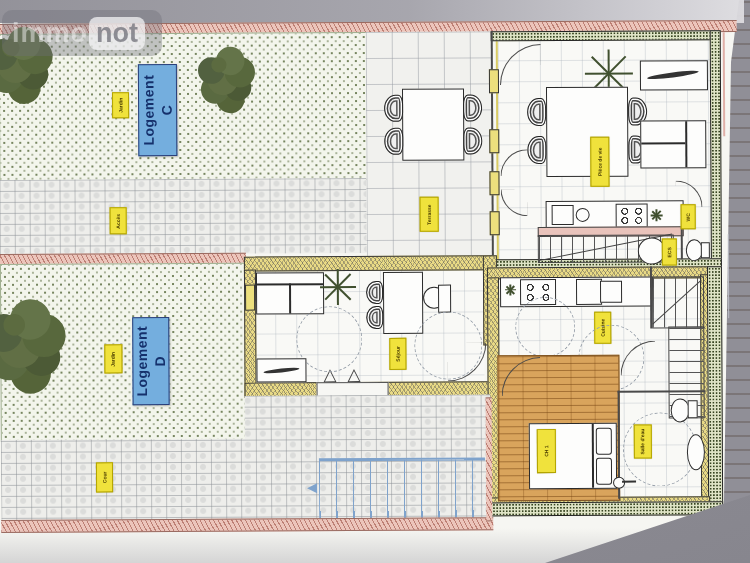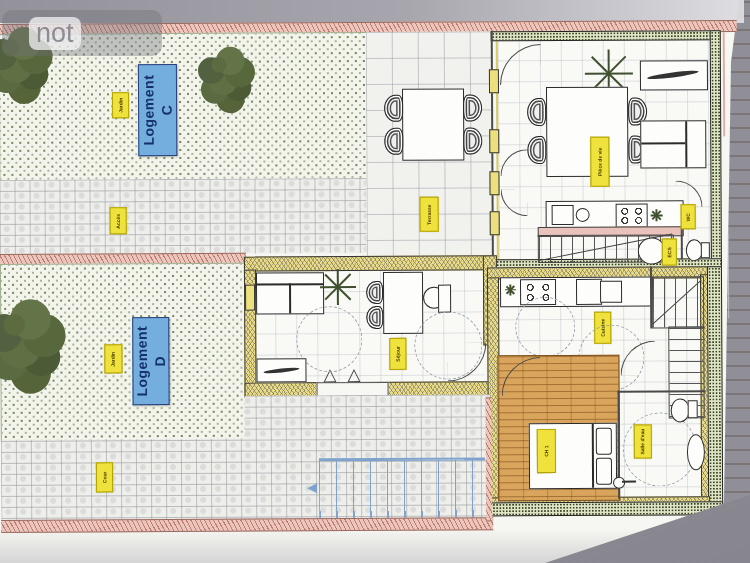--- a/index.html
+++ b/index.html
@@ -113,21 +113,21 @@
   .ramp{background-image:repeating-linear-gradient(90deg,var(--ramp) 0 1.3px,transparent 1.3px 17px);
     border-top:2px solid var(--ramp);box-shadow:0 3px 0 -2px var(--ramp) inset;}
   .ramp-arrow{width:0;height:0;border-top:5px solid transparent;border-bottom:5px solid transparent;
     border-right:10px solid var(--ramp);}
 
   
   .wm{left:2px;top:10px;width:160px;height:46px;border-radius:10px;
     background:rgba(110,110,120,.38);display:flex;align-items:center;justify-content:flex-start;
     padding-left:10px;box-sizing:border-box;}
   .wm .immo{font-size:27px;font-weight:bold;color:rgba(255,255,255,.45);letter-spacing:1px;}
-  .wm .not{margin-left:17px;font-size:27px;font-weight:normal;color:rgba(125,125,133,.85);
+  .wm .not{margin-left:1px;font-size:27px;font-weight:bold;color:rgba(125,125,133,.85);
     background:rgba(248,248,250,.72);border-radius:8px;padding:1px 7px;}
 
   .triangle{color:#444;font-size:17px;line-height:1;}
   .toilet-bowl{background:#fdfdfc;border:1.5px solid #2b2b2b;border-radius:50%;}
   .circle{border-radius:50%;}
 </style>
 </head>
 <body>
 
 <div id="scene">
@@ -344,15 +344,16 @@
     <div class="abs pink-hatch" style="left:0;top:518px;width:492px;height:11px;"></div>
     <div class="abs pink-hatch" style="left:485px;top:398px;width:6px;height:122px;"></div>
 
     <div class="abs" style="left:724px;top:34px;width:2px;height:104px;background:#e0b0a8;"></div>
     <div class="abs" style="left:728px;top:236px;width:1px;height:84px;background:#b9bcc4;"></div>
   </div>
 
   <div class="abs paper-bottom-shade"></div>
   <div class="abs shadow-wedge"></div>
   <div class="abs wm">
+    <span class="immo">immo</span>
     <span class="not">not</span>
   </div>
 </div>
 
 </body></html>

